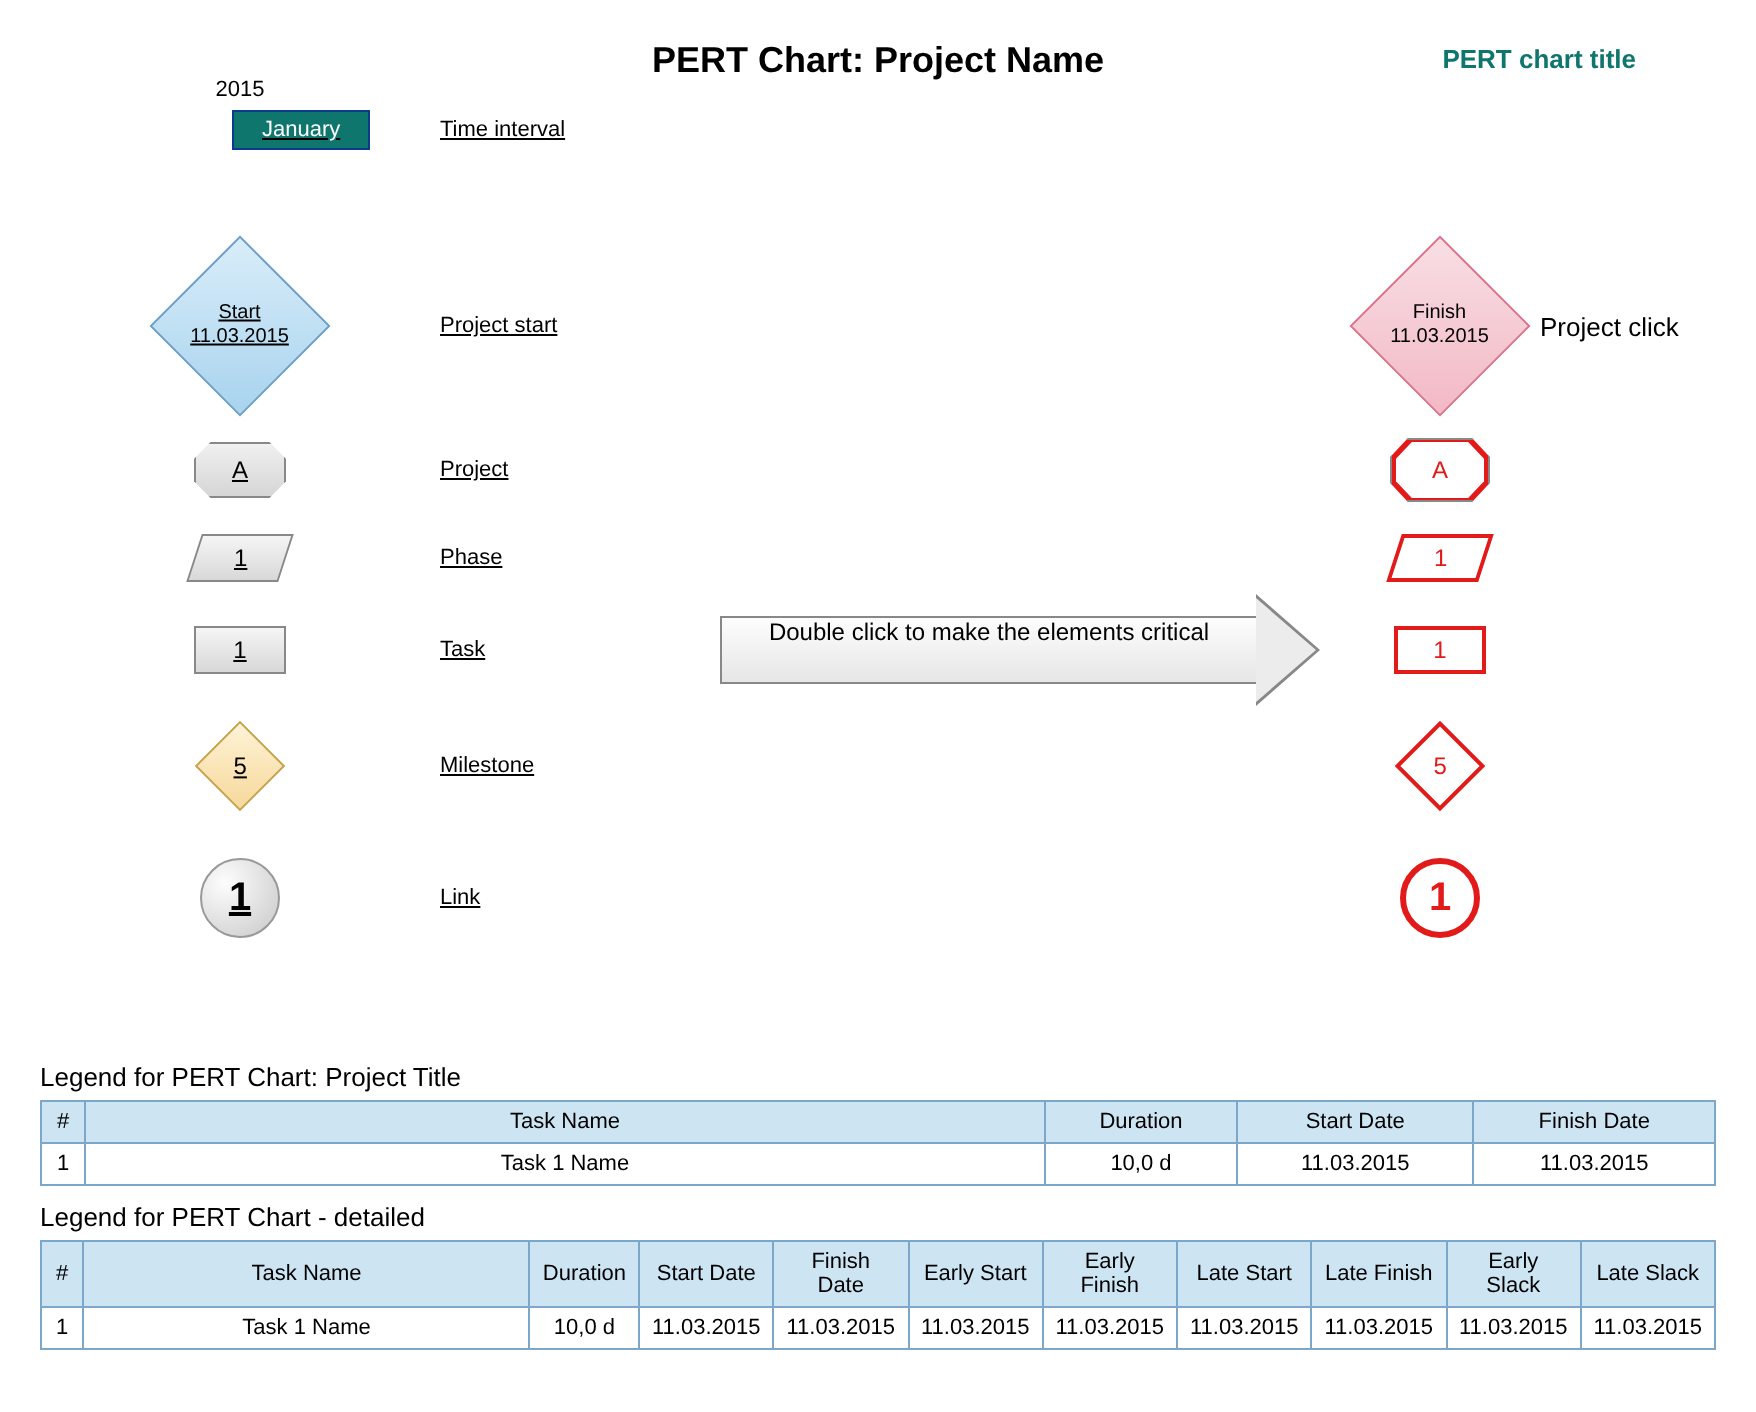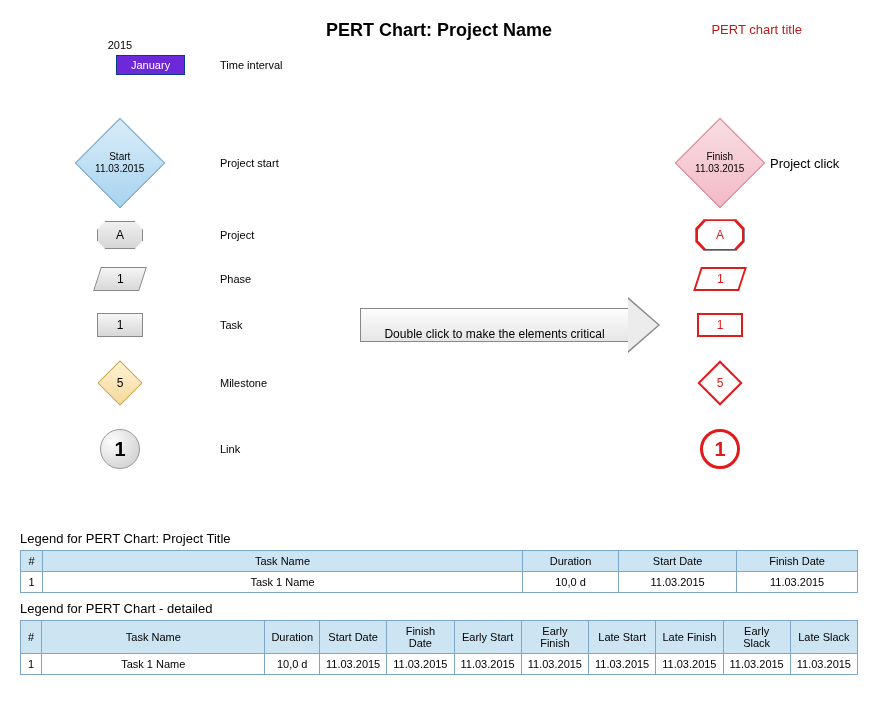--- a/index.html
+++ b/index.html
@@ -13,37 +13,38 @@
     background: #fff;
   }
   .title {
     text-align: center;
     font-size: 18px;
     font-weight: bold;
     position: relative;
   }
   .title-right {
     position: absolute;
-    right: 56px;
+    right: 40px;
     top: 2px;
     font-size: 13px;
-    font-weight: normal;
-    color: #b91c1c;
+    font-weight: bold;
+    color: #0f766e;
   }
   .legend-area {
     position: relative;
     height: 480px;
     margin-bottom: 10px;
   }
   .row {
     position: absolute;
     left: 0;
     width: 100%;
     display: flex;
     align-items: center;
+    text-decoration: underline;
   }
   .left-col {
     width: 200px;
     display: flex;
     justify-content: center;
     align-items: center;
     position: relative;
   }
   .label-col {
     width: 140px;
@@ -65,21 +66,21 @@
   
   .year-label {
     position: absolute;
     top: -16px;
     left: 0;
     right: 0;
     text-align: center;
     font-size: 11px;
   }
   .month-box {
-    background: #6d28d9;
+    background: #0f766e;
     color: #fff;
     border: 1px solid #0b3b8c;
     padding: 3px 14px;
     font-size: 11px;
   }
   
   .diamond {
     width: 64px;
     height: 64px;
     transform: rotate(45deg);
@@ -175,21 +176,21 @@
     display: flex;
     align-items: center;
   }
   .arrow-body {
     flex: 1;
     height: 34px;
     border: 1px solid #888;
     border-right: none;
     background: linear-gradient(#fdfdfd, #e6e6e6);
     display: flex;
-    align-items: flex-end;
+    align-items: flex-start;
     justify-content: center;
     font-size: 12px;
     position: relative;
   }
   .arrow-head {
     width: 0;
     height: 0;
     border-top: 28px solid transparent;
     border-bottom: 28px solid transparent;
     border-left: 32px solid #888;

